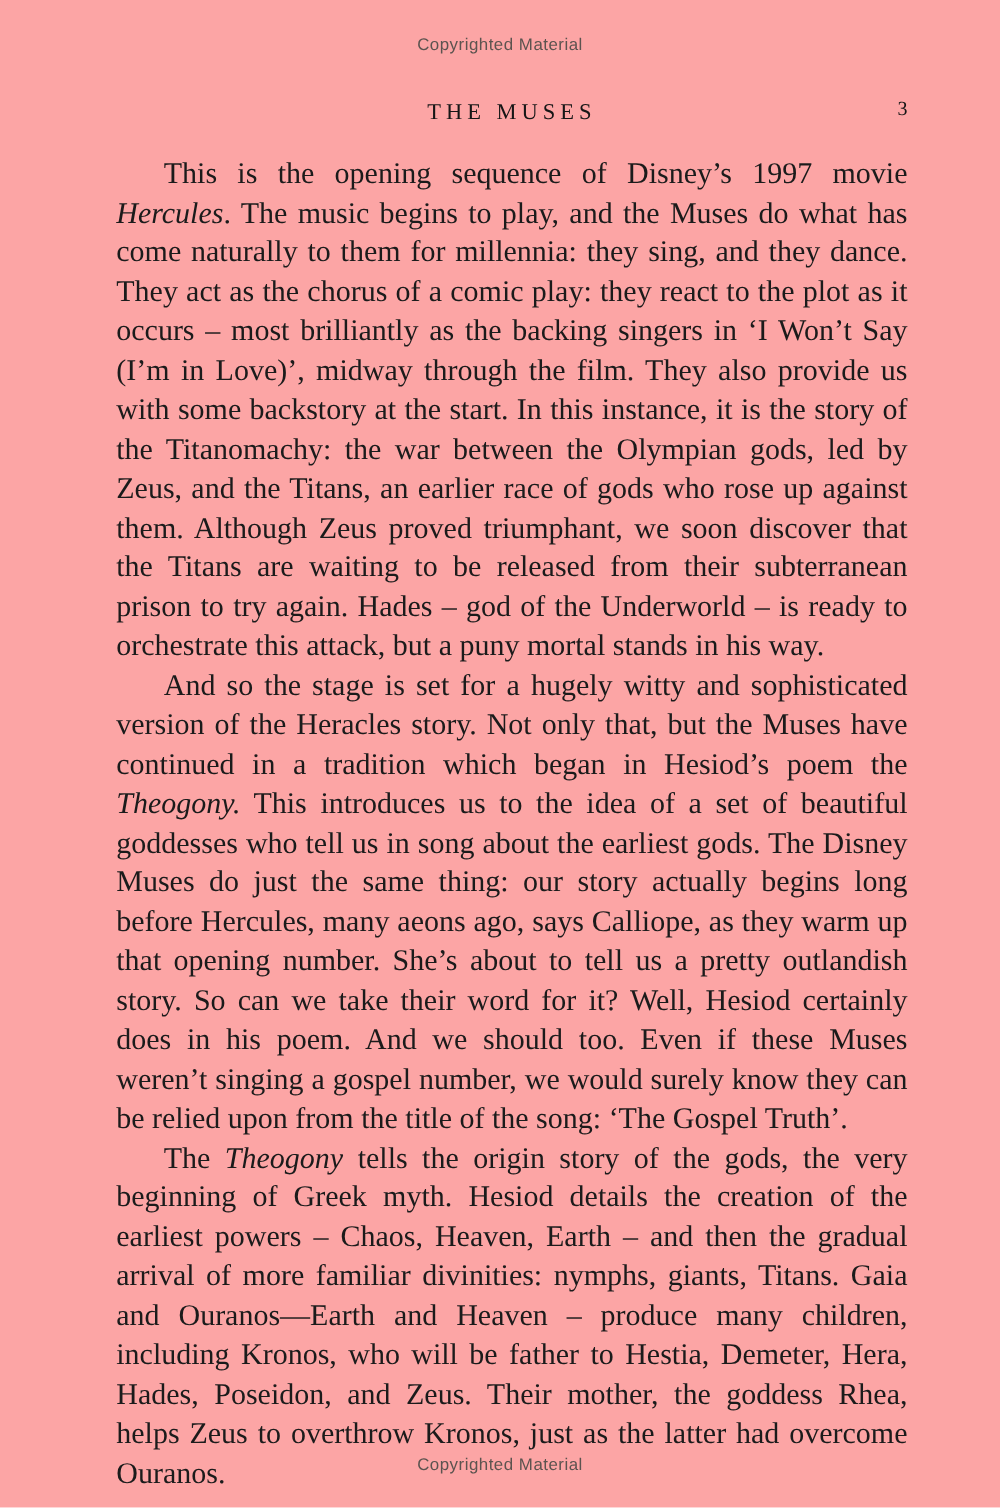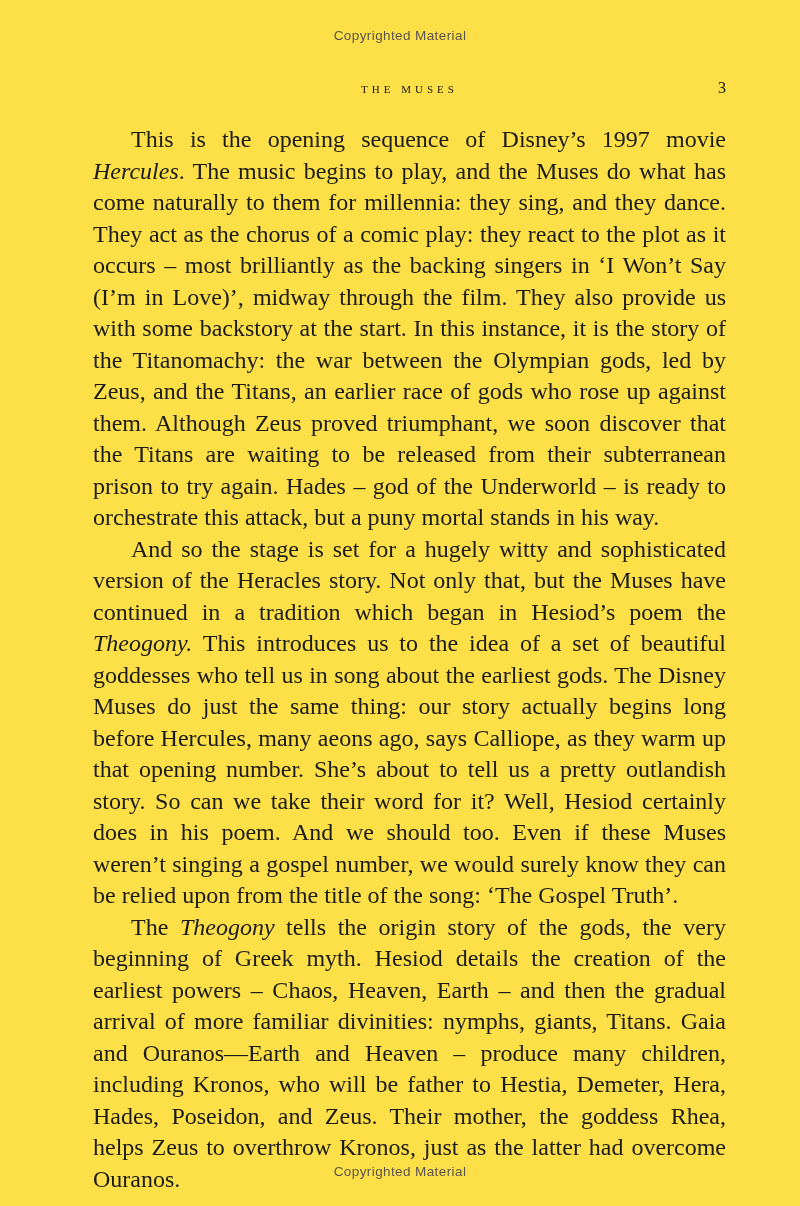--- a/index.html
+++ b/index.html
@@ -4,21 +4,21 @@
 <style>
   html, body {
     margin: 0;
     padding: 0;
     background: #ffffff;
   }
   .page {
     position: relative;
     width: 800px;
     height: 1206px;
-    background: #fde047;
+    background: #fca5a5;
     overflow: hidden;
     font-family: "Liberation Serif", serif;
   }
   .notice {
     position: absolute;
     left: 0;
     width: 100%;
     text-align: center;
     font-family: "Liberation Sans", sans-serif;
     font-size: 13.5px;
@@ -29,21 +29,21 @@
   .notice.bottom { top: 1164px; }
   .running-header {
     position: absolute;
     top: 79px;
     left: 93px;
     width: 633px;
     text-align: center;
   }
   .running-title {
     font-family: "Liberation Serif", serif;
-    font-size: 11px;
+    font-size: 18px;
     letter-spacing: 4px;
     color: #161616;
     font-weight: 500;
   }
   .page-number {
     position: absolute;
     right: 0;
     top: 0;
     font-family: "Liberation Serif", serif;
     font-size: 16px;

